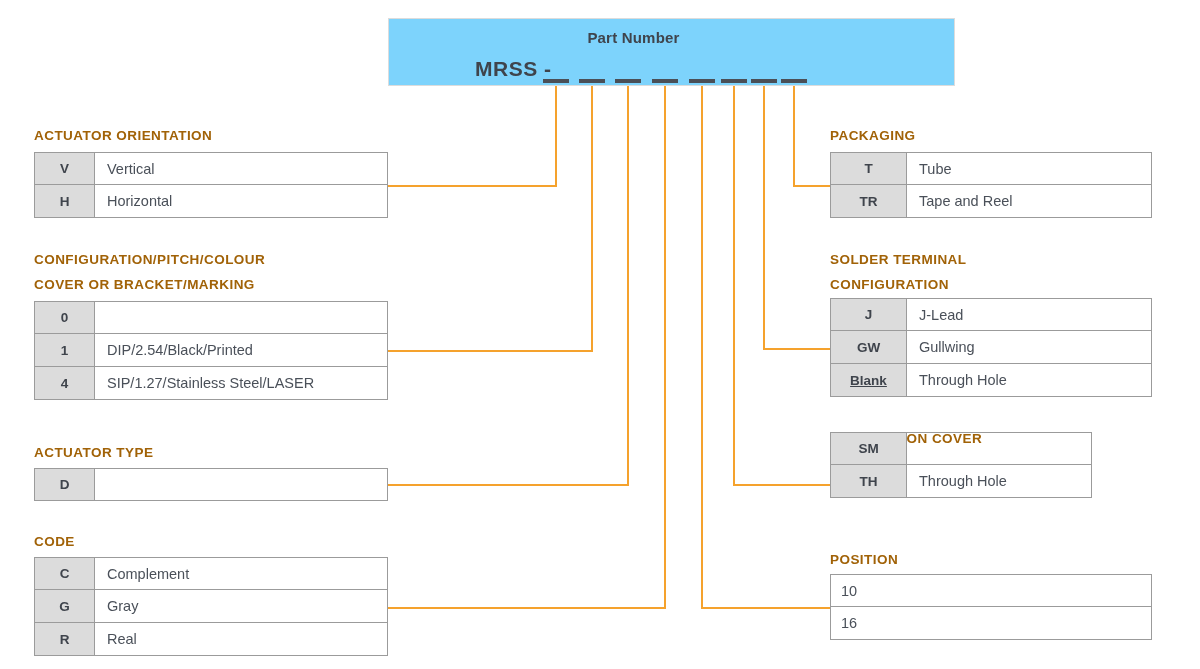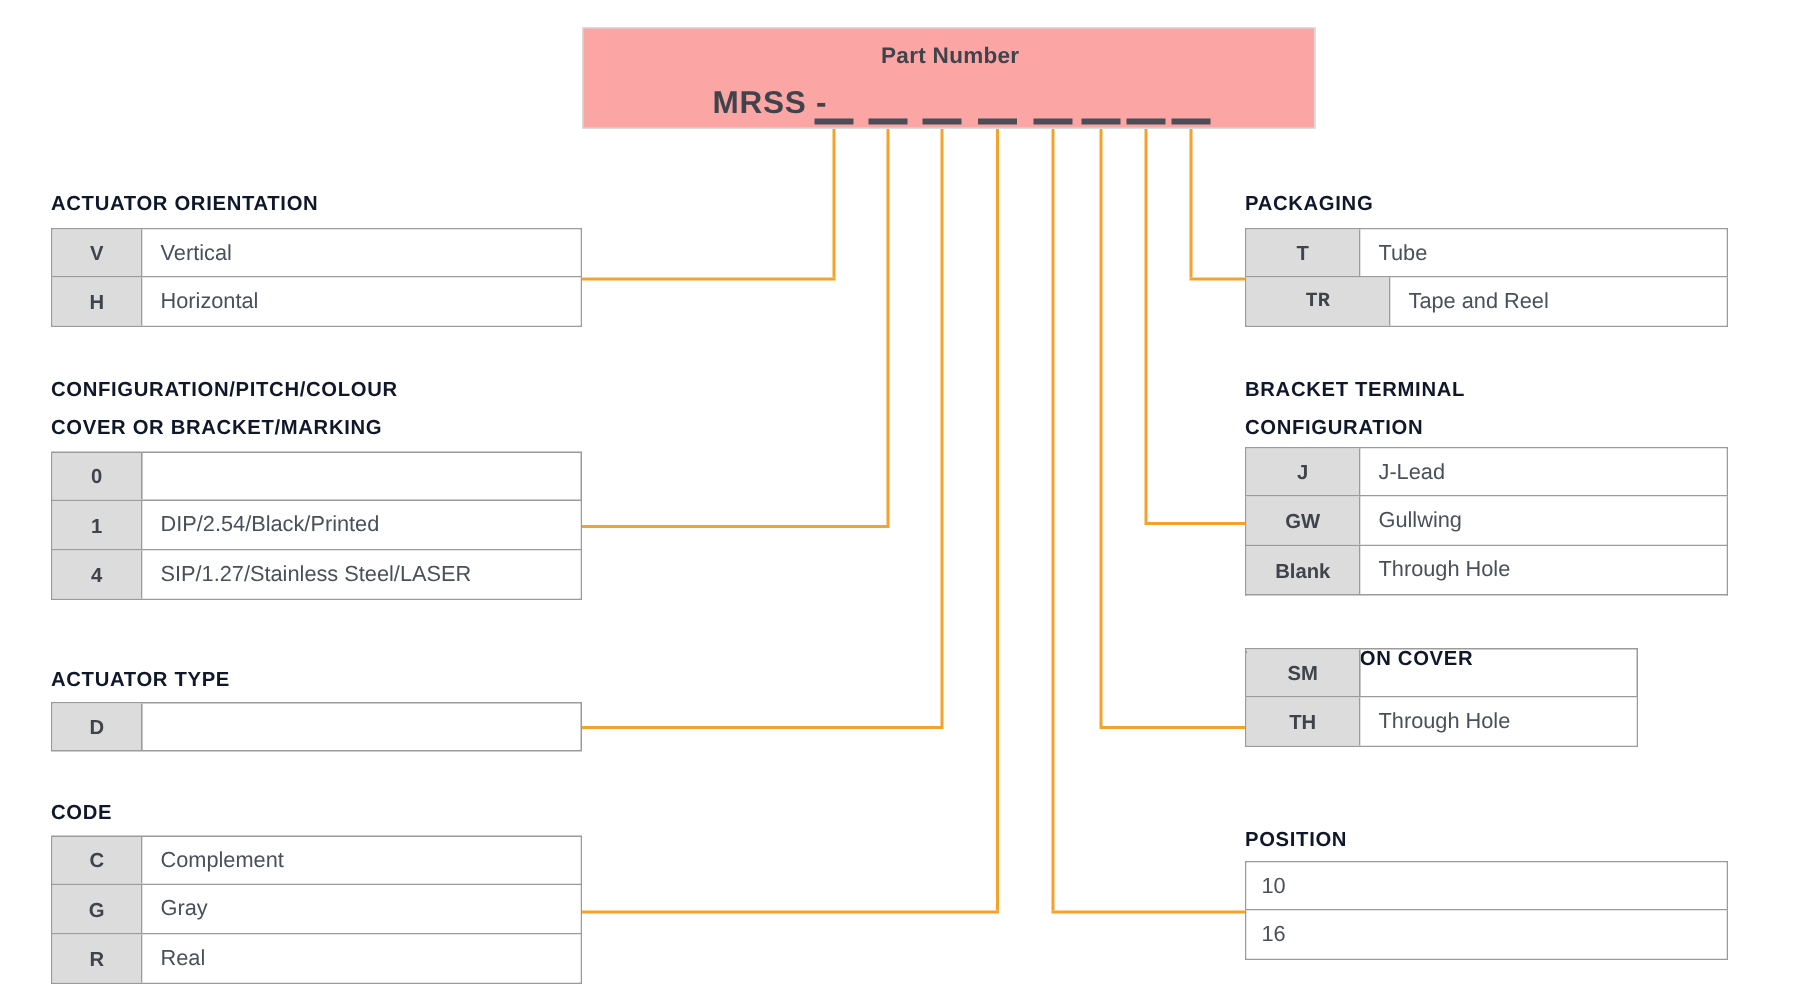--- a/index.html
+++ b/index.html
@@ -8,22 +8,22 @@
     background:#ffffff;
     font-family:"Liberation Sans",sans-serif;
     color:#3f444c;
     position:relative;
     overflow:hidden;
   }
   #canvas{position:absolute;inset:0;}
 
   
   .pn-box{
-    position:absolute;left:388px;top:18px;width:489px;height:68px;
-    background:#fca5a5;border:1px solid #dcdcdc;box-sizing:border-box;
+    position:absolute;left:388px;top:18px;width:567px;height:68px;
+    background:#7dd3fc;border:1px solid #dcdcdc;box-sizing:border-box;
   }
   .pn-title{
     position:absolute;left:0;top:10px;width:489px;text-align:center;
     font-size:15px;font-weight:bold;color:#3f444c;letter-spacing:.2px;
   }
   .pn-row{
     position:absolute;left:0;top:38px;width:489px;height:30px;
   }
   .pn-prefix{
     position:absolute;left:62px;top:0px;
@@ -33,21 +33,21 @@
     position:absolute;top:22px;width:26px;height:4px;background:#4a4f57;
   }
 
   
   .ln{position:absolute;background:#F5A22D;}
   .ln.v{width:2px;}
   .ln.h{height:2px;}
 
   
   .sec-title{
-    position:absolute;font-size:13.5px;font-weight:bold;color:#0f172a;
+    position:absolute;font-size:13.5px;font-weight:bold;color:#a16207;
     letter-spacing:.45px;line-height:25px;white-space:pre-line;
   }
 
   
   .tbl{position:absolute;box-sizing:border-box;}
   .trow{
     display:flex;align-items:stretch;
     border:1px solid #9b9b9b;border-top:none;box-sizing:border-box;
   }
   .trow:first-child{border-top:1px solid #9b9b9b;}
@@ -152,37 +152,37 @@
           <div class="tdesc">Real</div>
         </div>
       </div>
       <div class="sec-title" style="left: 830px; top: 123px;">PACKAGING</div>
       <div class="tbl" style="left: 830px; top: 152px; width: 322px;">
         <div class="trow h33">
           <div class="tcode" style="width: 76px;">T</div>
           <div class="tdesc">Tube</div>
         </div>
         <div class="trow h33">
-          <div class="tcode" style="width: 96px; font-family: Liberation Mono, monospace;">TR</div>
+          <div class="tcode" style="width: 76px;">TR</div>
           <div class="tdesc">Tape and Reel</div>
         </div>
       </div>
-      <div class="sec-title" style="left: 830px; top: 247px;">BRACKET TERMINAL
+      <div class="sec-title" style="left: 830px; top: 247px;">SOLDER TERMINAL
 CONFIGURATION</div>
       <div class="tbl" style="left: 830px; top: 298px; width: 322px;">
         <div class="trow h33">
           <div class="tcode" style="width: 76px;">J</div>
           <div class="tdesc">J-Lead</div>
         </div>
         <div class="trow h33">
           <div class="tcode" style="width: 76px;">GW</div>
           <div class="tdesc">Gullwing</div>
         </div>
         <div class="trow h33">
-          <div class="tcode" style="width: 76px;">Blank</div>
+          <div class="tcode" style="width: 76px; text-decoration: underline;">Blank</div>
           <div class="tdesc">Through Hole</div>
         </div>
       </div>
       <div class="sec-title" style="left: 830px; top: 426px;">TERMINATION COVER</div>
       <div class="tbl" style="left: 830px; top: 432px; width: 262px;">
         <div class="trow h33">
           <div class="tcode" style="width: 76px;">SM</div>
         </div>
         <div class="trow h33">
           <div class="tcode" style="width: 76px;">TH</div>

